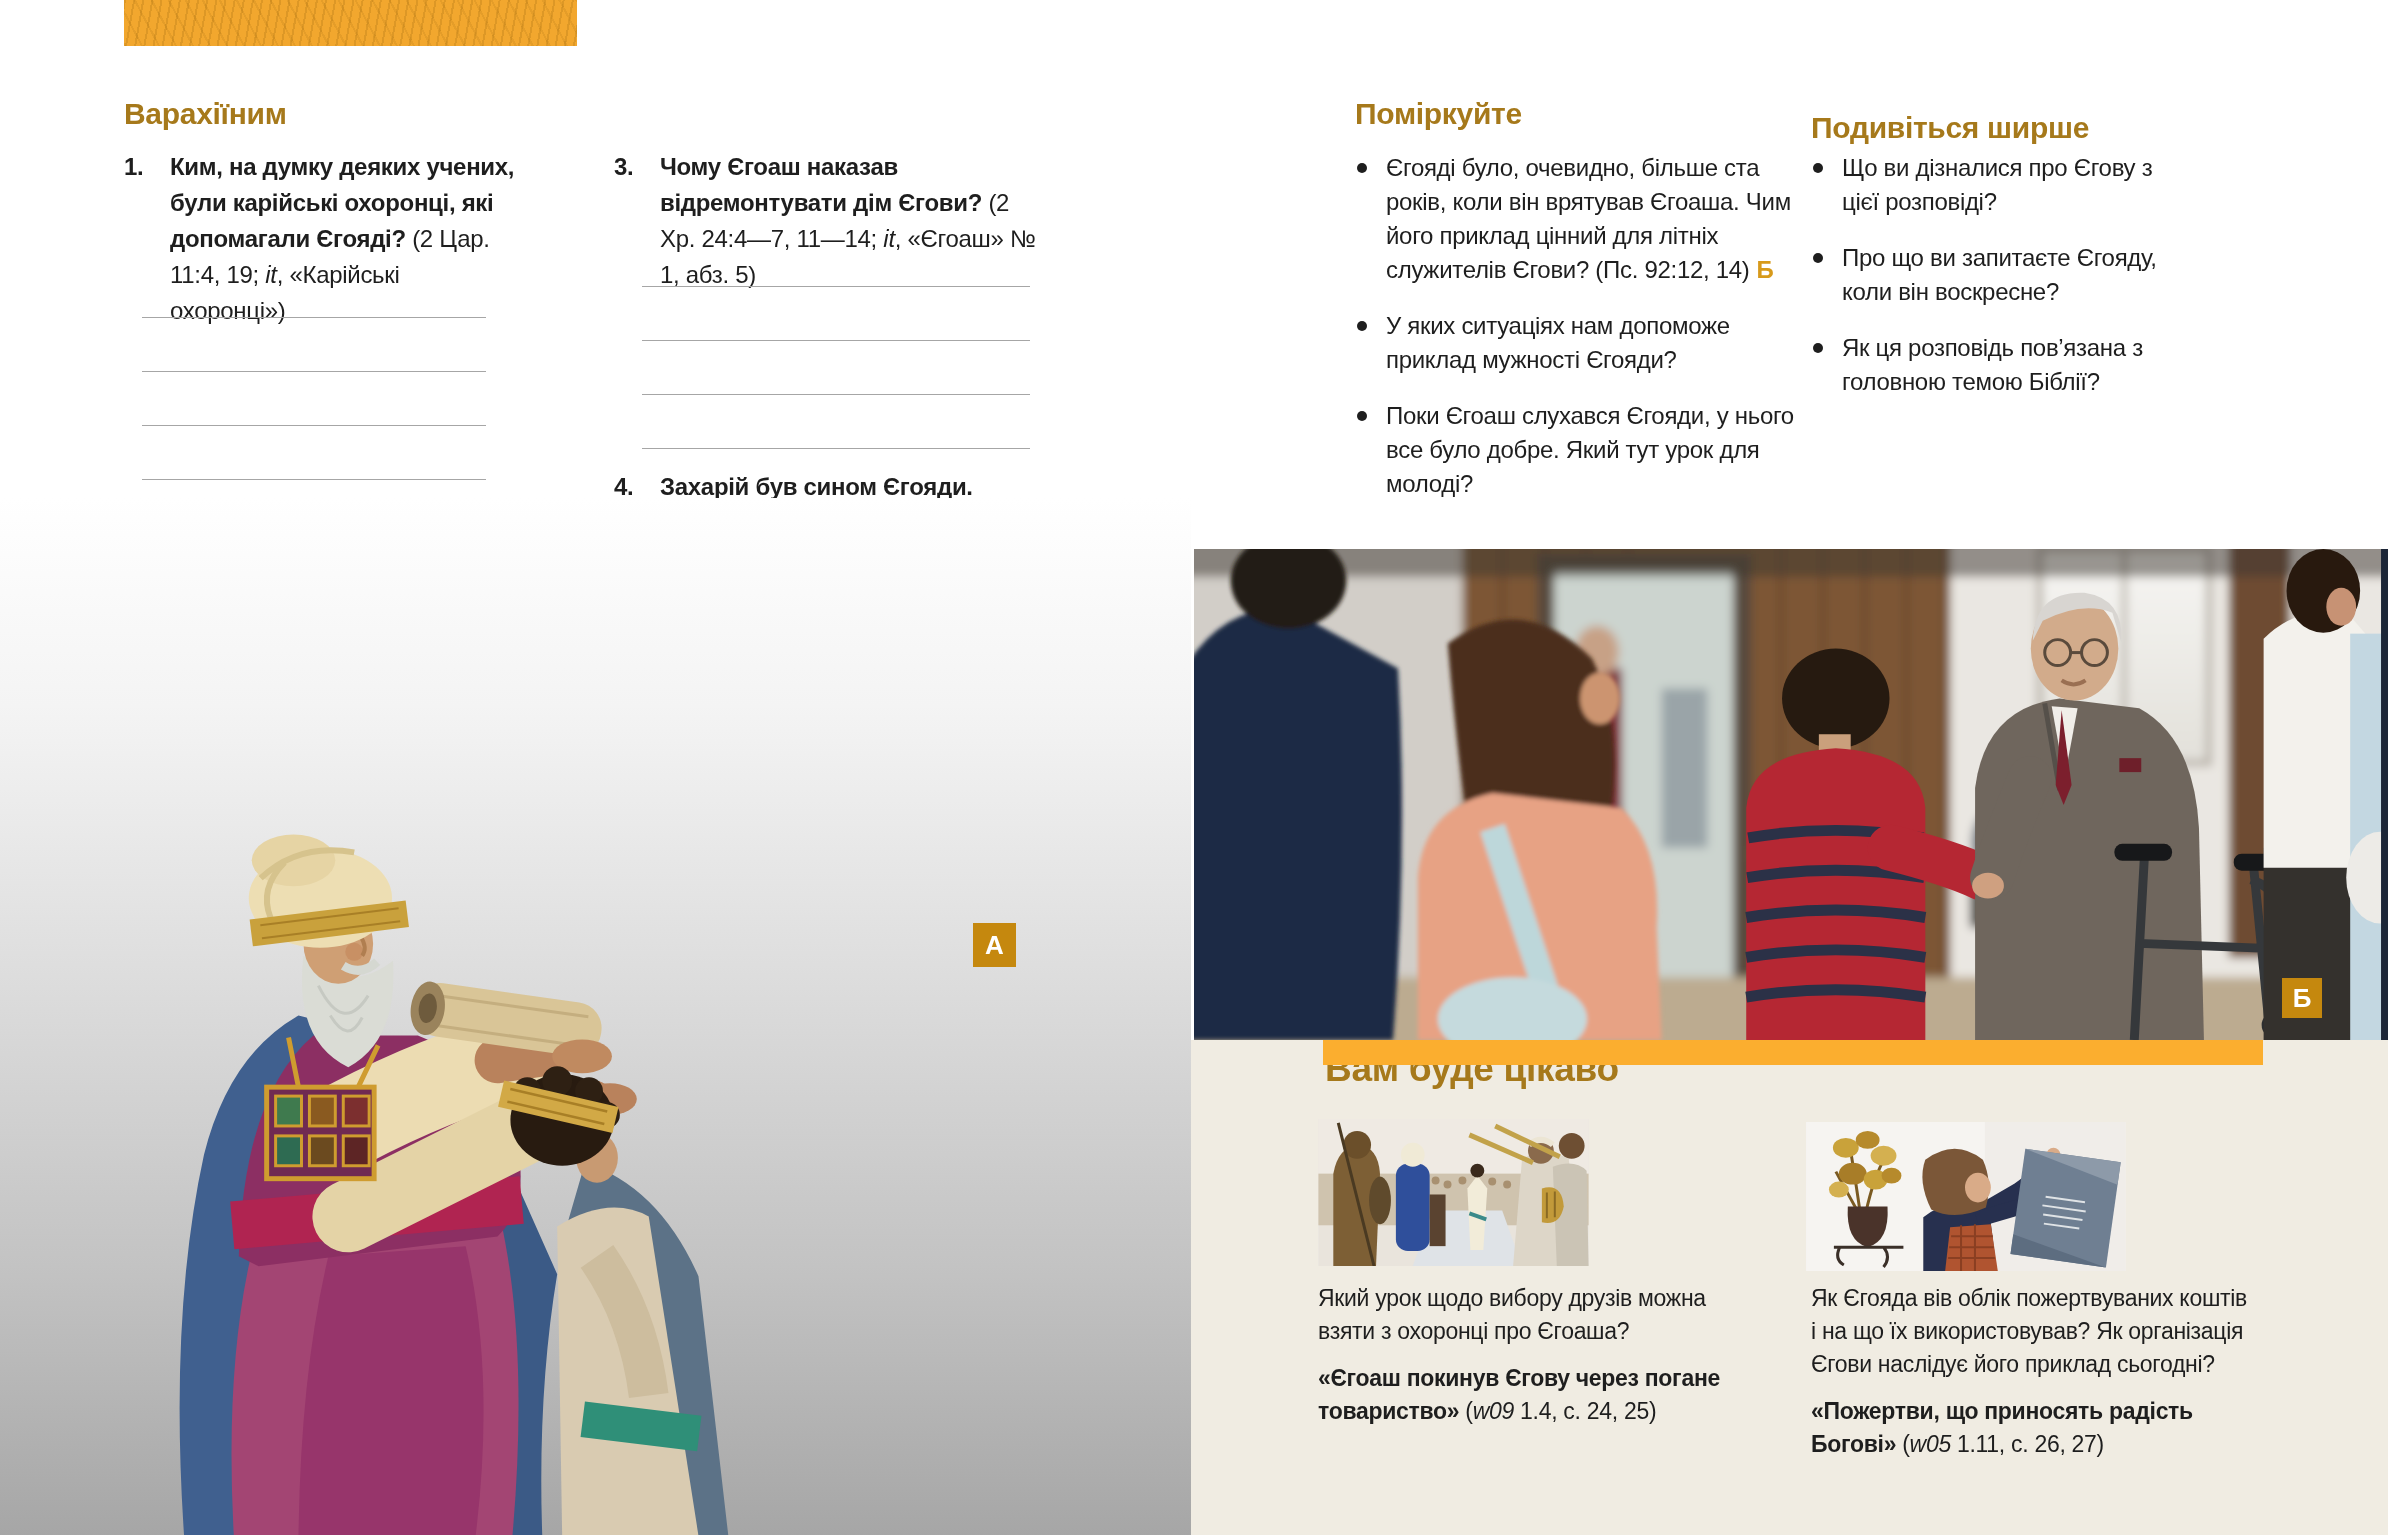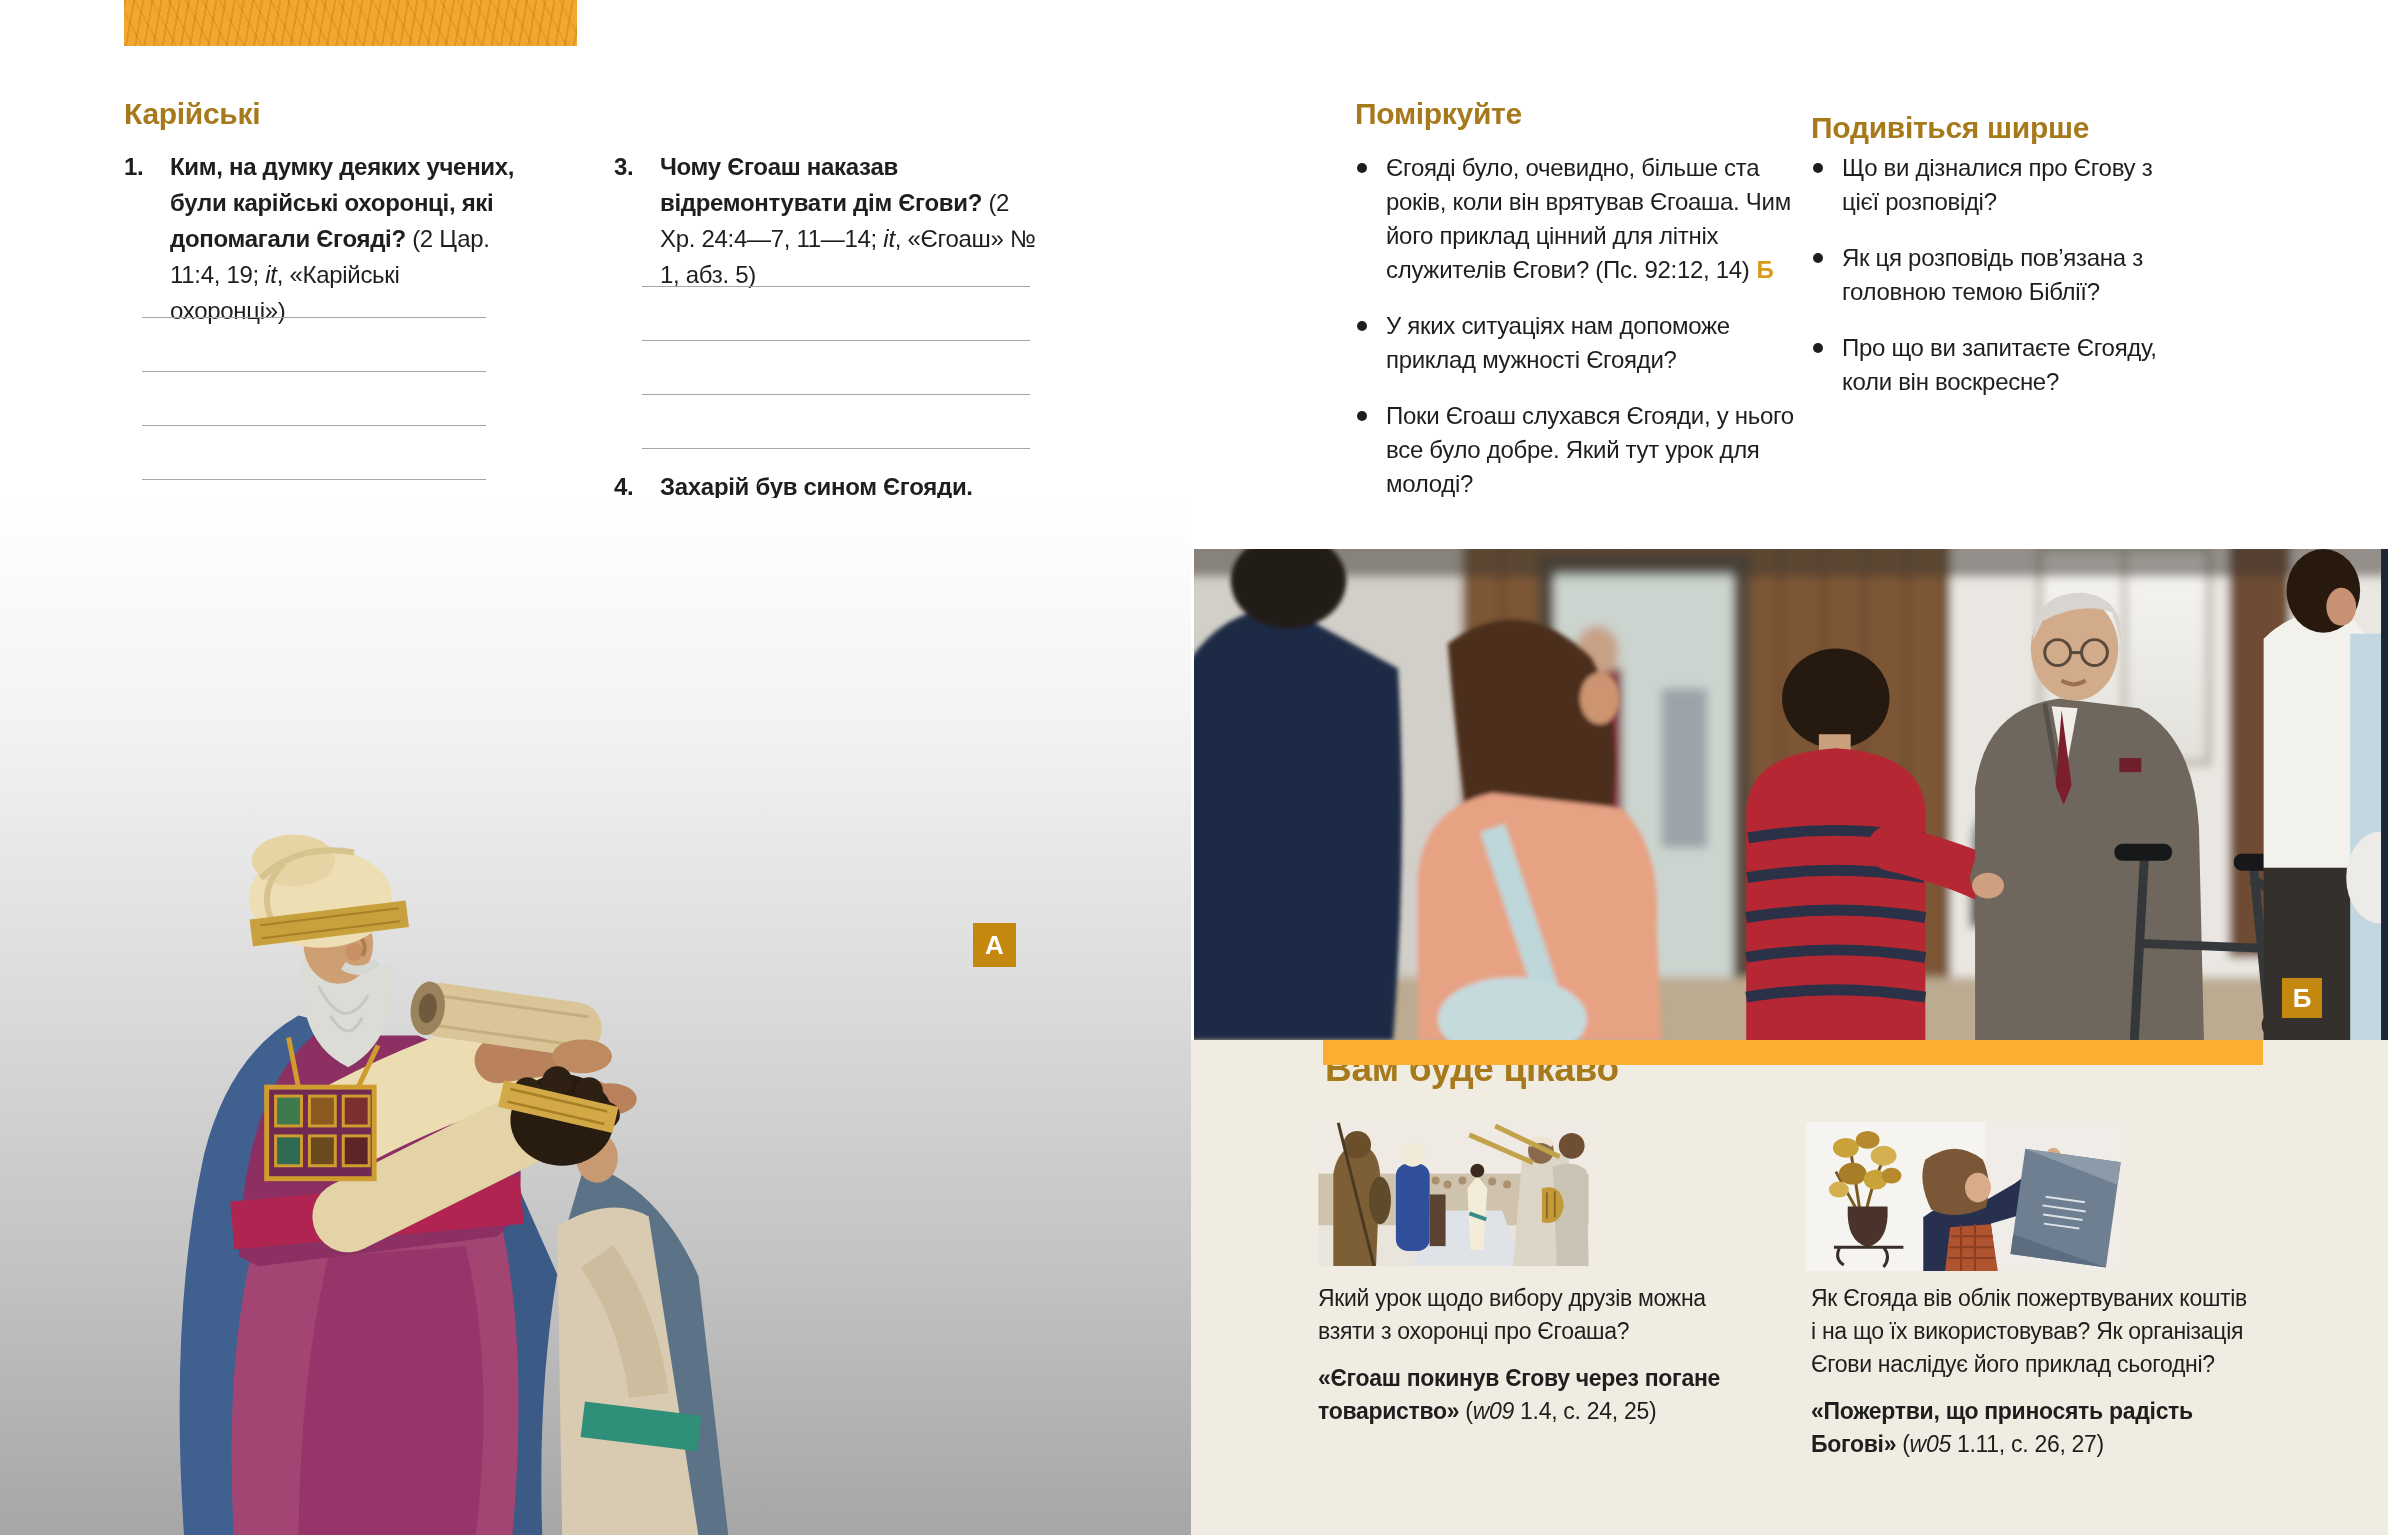--- a/index.html
+++ b/index.html
@@ -53,21 +53,21 @@
 
   svg{display:block;}
 </style>
 </head>
 <body>
 
 <div id="page">
 
   <div class="band-top"></div>
 
-  <div class="gold-h" style="left:124px;top:97px;">Карійські</div>
+  <div class="gold-h" style="left:124px;top:97px;">Варахіїним</div>
 
   <div class="q" style="left:124px;top:149px;width:396px;">
     <span class="qnum">1.</span>
     <div class="qtext"><span class="run-b">Ким, на думку деяких учених, були карійські охоронці, які допомагали Єгояді?</span><span class="run-r"> (2 Цар. 11:4, 19; </span><span class="run-i">it</span><span class="run-r">, «Карійські охоронці»)</span></div>
   </div>
   <div class="lines" style="left:142px;top:264px;width:344px;">
     <div class="aline"></div>
     <div class="aline"></div>
     <div class="aline"></div>
     <div class="aline"></div>
@@ -199,25 +199,25 @@
 
   <div class="gold-h" style="left:1811px;top:111px;">Подивіться ширше</div>
 
   <div class="bullets" style="left:1811px;top:151px;width:346px;">
     <div class="bullet">
       <span class="dot"></span>
       <div>Що ви дізналися про Єгову з цієї розповіді?</div>
     </div>
     <div class="bullet">
       <span class="dot"></span>
+      <div>Про що ви запитаєте Єгояду, коли він воскресне?</div>
+    </div>
+    <div class="bullet">
+      <span class="dot"></span>
       <div>Як ця розповідь пов’язана з головною темою Біблії?</div>
-    </div>
-    <div class="bullet">
-      <span class="dot"></span>
-      <div>Про що ви запитаєте Єгояду, коли він воскресне?</div>
     </div>
   </div>
 
   <div class="photo">
     <svg viewBox="0 0 1200 493" width="1194" height="491" preserveAspectRatio="none">
       <defs>
         <filter id="blur4" x="-10%" y="-10%" width="120%" height="120%">
             <feGaussianBlur stdDeviation="5"></feGaussianBlur>
           </filter>
         <filter id="blur2" x="-10%" y="-10%" width="120%" height="120%">

